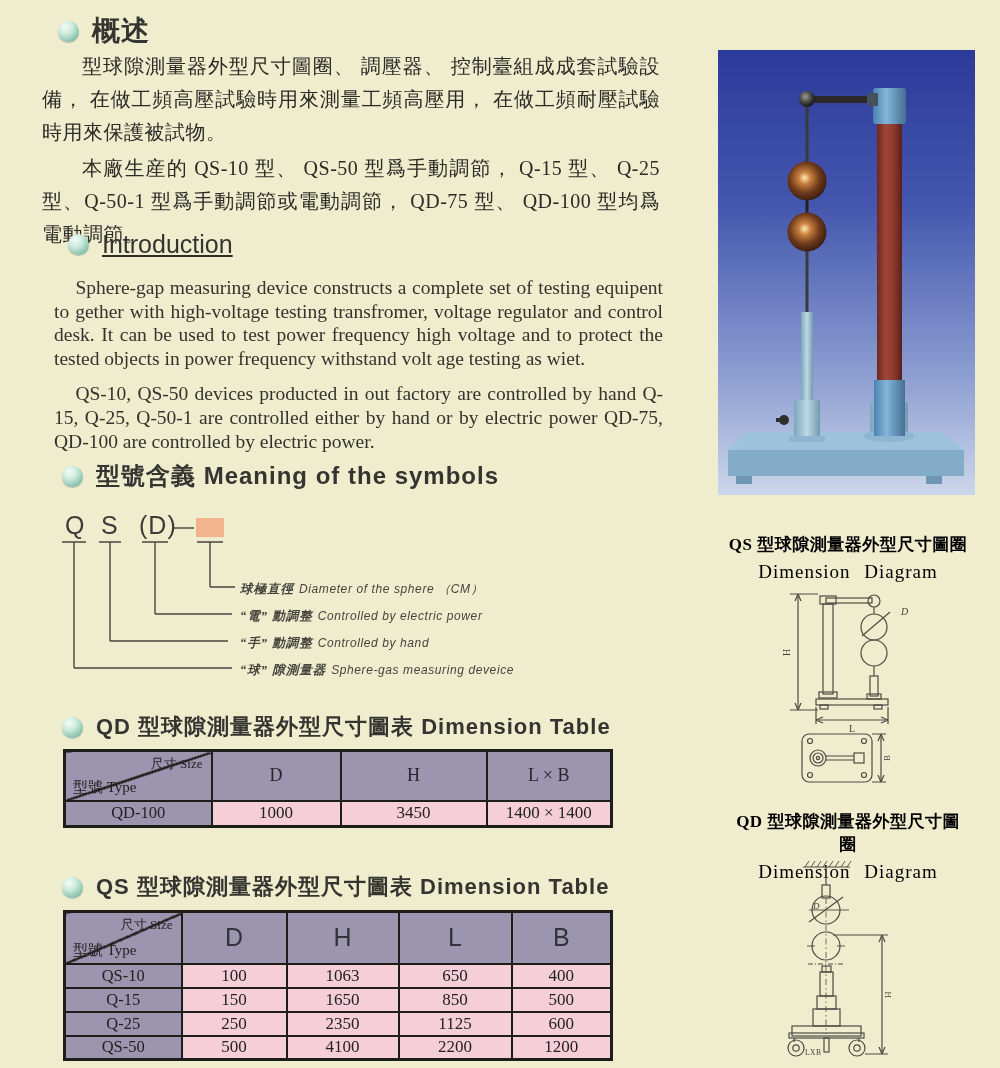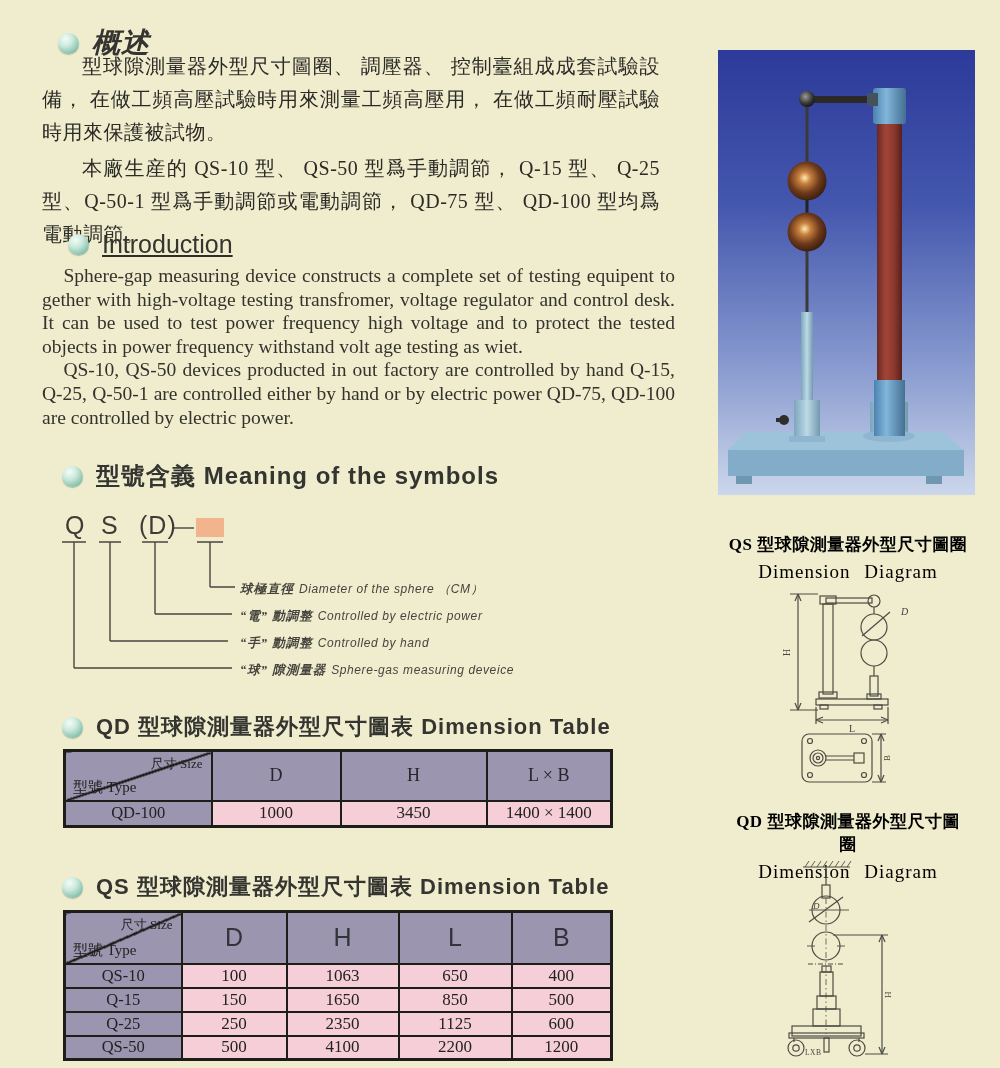--- a/index.html
+++ b/index.html
@@ -21,21 +21,21 @@
   .h-symbols .h-text{font-size:24px;}
   .h-table .h-text{font-size:22px;}
   
   .zh-para{
     position:absolute; width:618px; margin:0;
     font-size:20px; line-height:33px; text-align:justify; text-indent:2em;
     color:#2b2b26; letter-spacing:.5px;
   }
   .en-block{position:absolute; width:633px;}
   .en-block p{
-    margin:0; font-size:19.5px; line-height:23.6px; text-align:justify;
+    margin:12px; font-size:19.5px; line-height:23.6px; text-align:justify;
     text-indent:1.1em; color:#33332d;
   }
   
   .tree{position:absolute; left:55px; top:505px; width:470px; height:190px;}
   .tree svg{position:absolute; left:0; top:0;}
   .tree-letter{
     position:absolute; top:6px; font-family:"Liberation Sans", sans-serif;
     font-size:25px; color:#3c3c36; letter-spacing:1px;
   }
   .sym-box{position:absolute; left:141px; top:13px; width:28px; height:19px; background:#f2b48c;}
@@ -62,21 +62,21 @@
   .diag-cap .cap-zh{font-size:17px; font-weight:bold; letter-spacing:.5px;}
   .diag-cap .cap-en{font-size:19px; margin-top:5px; word-spacing:8px; letter-spacing:1px;}
   .diag{position:absolute;}
   .diag text{font-family:"Liberation Serif", serif; fill:#45453e;}
 </style>
 </head>
 <body>
 
 <div class="page">
 
-  <div class="heading h-overview" style="left:58px; top:24px;font-style:italic;">
+  <div class="heading h-overview" style="left:58px; top:12px;">
     <span class="bullet"></span>
     <span class="h-text">概述</span>
   </div>
   <p class="zh-para" style="left:42px; top:50px;">型球隙測量器外型尺寸圖圈、 調壓器、 控制臺組成成套試驗設備， 在做工頻高壓試驗時用來測量工頻高壓用， 在做工頻耐壓試驗時用來保護被試物。</p>
   <p class="zh-para" style="left:42px; top:152px;">本廠生産的 QS-10 型、 QS-50 型爲手動調節， Q-15 型、 Q-25 型、Q-50-1 型爲手動調節或電動調節， QD-75 型、 QD-100 型均爲電動調節。</p>
 
   <div class="heading h-intro" style="left:68px; top:230px;text-decoration:underline;">
     <span class="bullet"></span>
     <span class="h-text">Introduction</span>
   </div>

